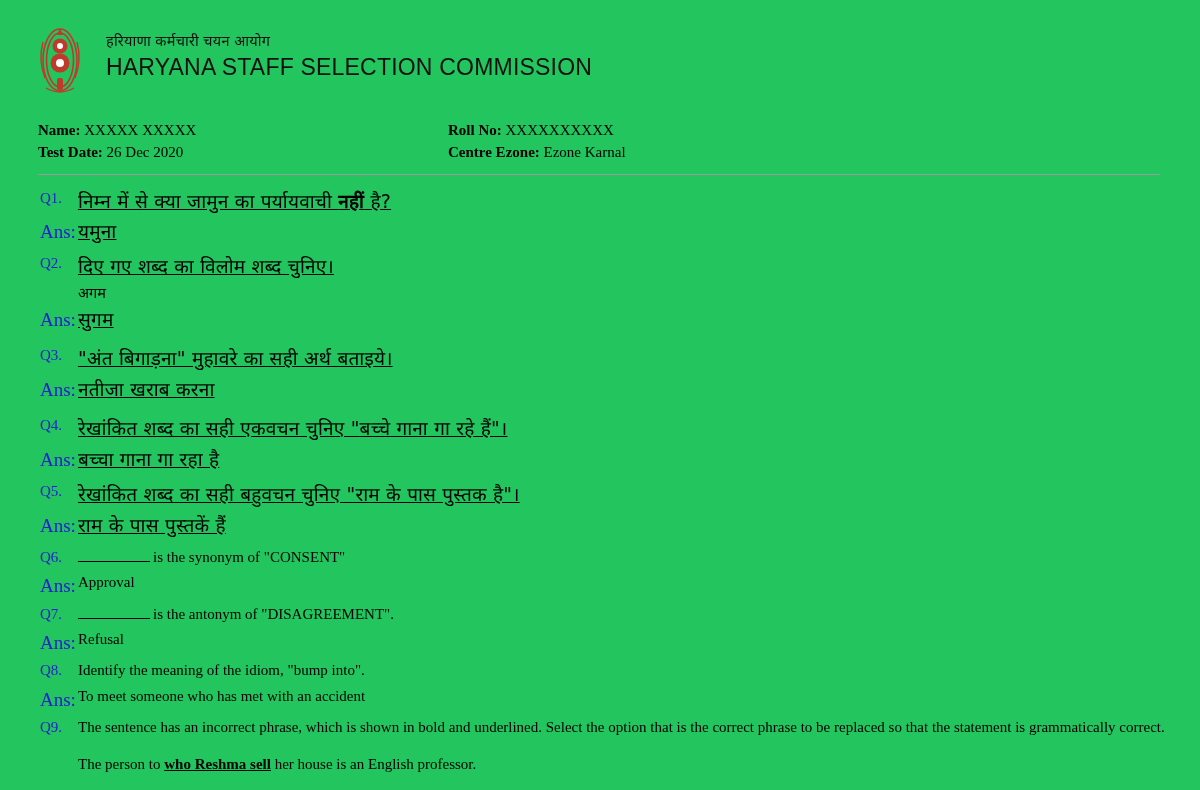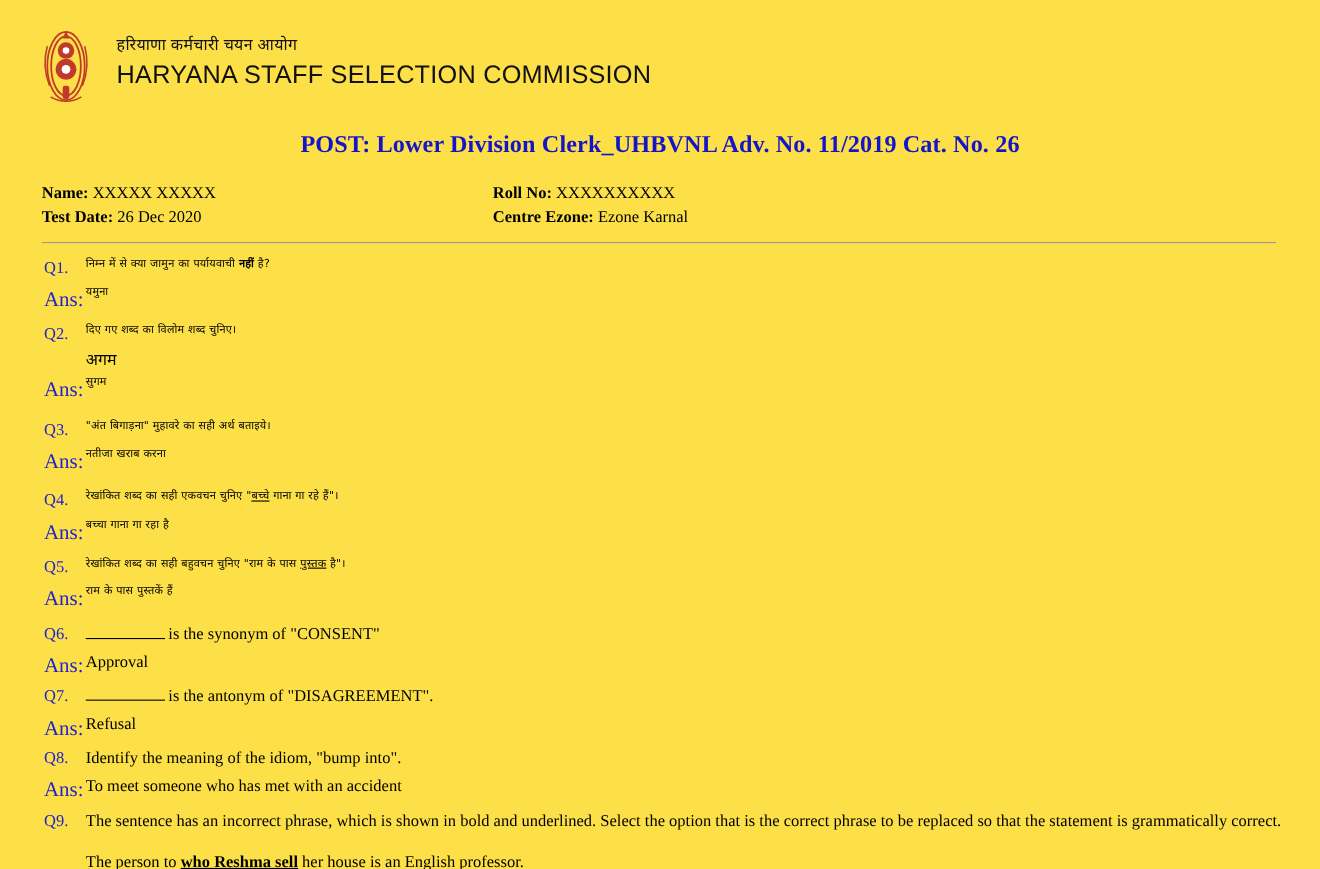--- a/index.html
+++ b/index.html
@@ -11,21 +11,21 @@
     width: 1200px;
     height: 790px;
     overflow: hidden;
     font-family: "Liberation Serif", serif;
     color: #000;
   }
   .page {
     position: relative;
     width: 1200px;
     height: 790px;
-    background: #fde047;
+    background: #22c55e;
   }
 
   
   .header {
     display: flex;
     align-items: flex-start;
     padding: 22px 0 0 30px;
   }
   .logo {
     width: 60px;
@@ -112,23 +112,24 @@
     font-size: 19px;
   }
   .qa-text {
     flex: 1 1 auto;
     font-size: 15px;
     line-height: 1.55;
     color: #000;
   }
   .qa-text.devanagari {
     font-family: "DejaVu Sans", sans-serif;
-    font-size: 10px;
+    font-size: 19px;
     letter-spacing: 0.2px;
     line-height: 1.5;
+    text-decoration: underline;
   }
   .qa-text.latin {
     font-family: "Liberation Serif", serif;
     font-size: 15px;
   }
   .gap-sm { height: 8px; }
   .gap-xs { height: 4px; }
   .gap-md { height: 12px; }
   .sub-line {
     padding-left: 38px;
@@ -180,21 +181,20 @@
           <path d="M16 66 q14 8 28 0"></path>
         </g>
       </svg>
     </div>
     <div class="org-block">
       <div class="org-hindi">हरियाणा कर्मचारी चयन आयोग</div>
       <div class="org-english">HARYANA STAFF SELECTION COMMISSION</div>
     </div>
   </div>
 
-  <div class="post-title">POST: Lower Division Clerk_UHBVNL Adv. No. 11/2019 Cat. No. 26</div>
 
   <div class="info">
     <div class="info-col left">
       <div class="info-line">
         <b>Name:</b>
         <span class="val">XXXXX XXXXX</span>
       </div>
       <div class="info-line">
         <b>Test Date:</b>
         <span class="val">26 Dec 2020</span>

